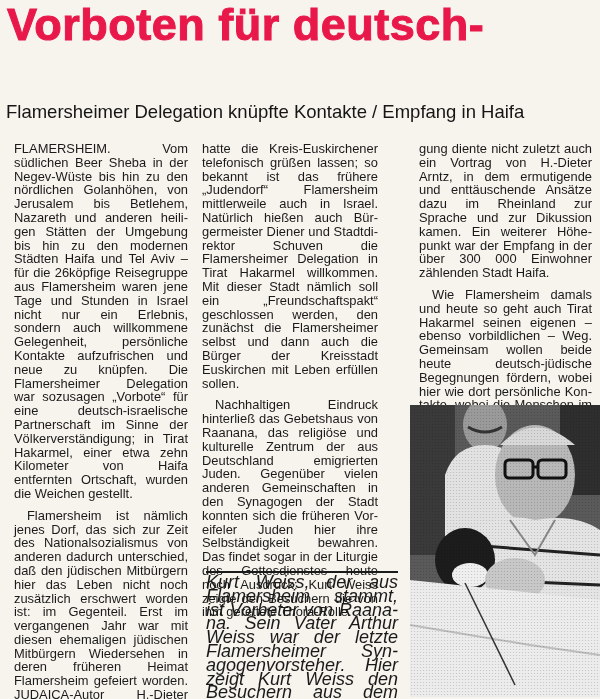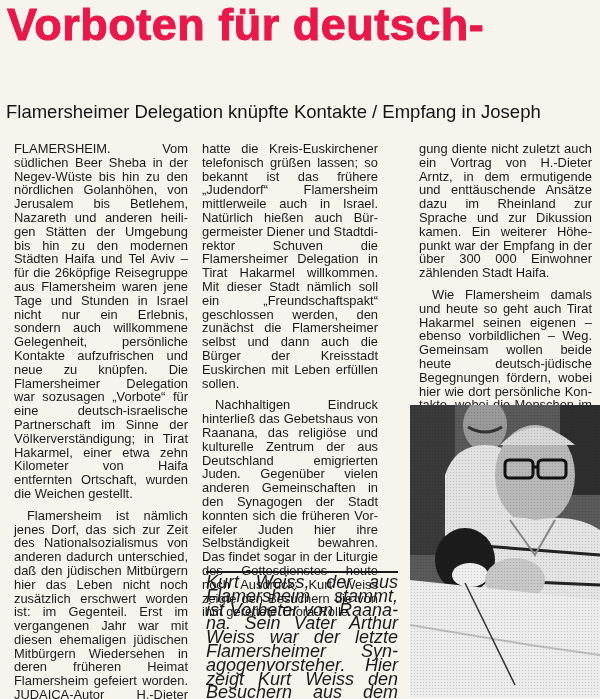--- a/index.html
+++ b/index.html
@@ -58,21 +58,21 @@
   }
   .photo svg { display: block; }
 </style>
 </head>
 <body>
 
 <h1 class="headline">
   <span>Vorboten für deutsch-</span>
 </h1>
 
-<h2 class="subhead">Flamersheimer Delegation knüpfte Kontakte / Empfang in Joseph</h2>
+<h2 class="subhead">Flamersheimer Delegation knüpfte Kontakte / Empfang in Haifa</h2>
 
 <div class="col col-left">
   <p>FLAMERSHEIM. Vom südlichen Beer Sheba in der Negev-Wüste bis hin zu den nördlichen Golan­höhen, von Jerusalem bis Betle­hem, Nazareth und anderen heili­gen Stätten der Umgebung bis hin zu den modernen Städten Haifa und Tel Aviv – für die 26köpfige Reisegruppe aus Fla­mersheim waren jene Tage und Stunden in Israel nicht nur ein Erlebnis, sondern auch willkom­mene Gelegenheit, persönliche Kontakte aufzufrischen und neue zu knüpfen. Die Flamersheimer Delegation war sozusagen „Vor­bote“ für eine deutsch-israeli­sche Partnerschaft im Sinne der Völkerverständigung; in Tirat Ha­karmel, einer etwa zehn Kilome­ter von Haifa entfernten Ortschaft, wurden die Weichen gestellt.</p>
   <p class="indent">Flamersheim ist nämlich jenes Dorf, das sich zur Zeit des Natio­nalsozialismus von anderen da­durch unterschied, daß den jüdi­schen Mitbürgern hier das Leben nicht noch zusätzlich erschwert worden ist: im Gegenteil. Erst im vergangenen Jahr war mit diesen ehemaligen jüdischen Mitbürgern Wiedersehen in deren früheren Heimat Flamersheim gefeiert worden. JUDAICA-Autor H.-Die­ter Arntz, damals wie diesmal Ini­tiator, hatte die elftägige Reise vorbereitet und persönliche Kon­takte vermittelt.</p>
   <p class="indent">Selbst der ehemalige Direktor des Leo-Baeck-Instituts in Jeru­salem, Professor Joseph Walk,</p>
 </div>
 
 <div class="col col-mid">
   <p>hatte die Kreis-Euskirchener tele­fonisch grüßen lassen; so be­kannt ist das frühere „Judendorf“ Flamersheim mittlerweile auch in Israel. Natürlich hießen auch Bür­germeister Diener und Stadtdi­rektor Schuven die Flamershei­mer Delegation in Tirat Hakarmel willkommen. Mit dieser Stadt nämlich soll ein „Freundschafts­pakt“ geschlossen werden, den zunächst die Flamersheimer selbst und dann auch die Bürger der Kreisstadt Euskirchen mit Le­ben erfüllen sollen.</p>
   <p class="indent">Nachhaltigen Eindruck hinter­ließ das Gebetshaus von Raana­na, das religiöse und kulturelle Zentrum der aus Deutschland emigrierten Juden. Gegenüber vielen anderen Gemeinschaften in den Synagogen der Stadt konnten sich die früheren Vor­eifeler Juden hier ihre Selbstän­digkeit bewahren. Das findet so­gar in der Liturgie des Gottes­dienstes heute noch Ausdruck: Kurt Weiss zeigte den Besuchern die von ihm gerettete Thora-Rolle.</p>

